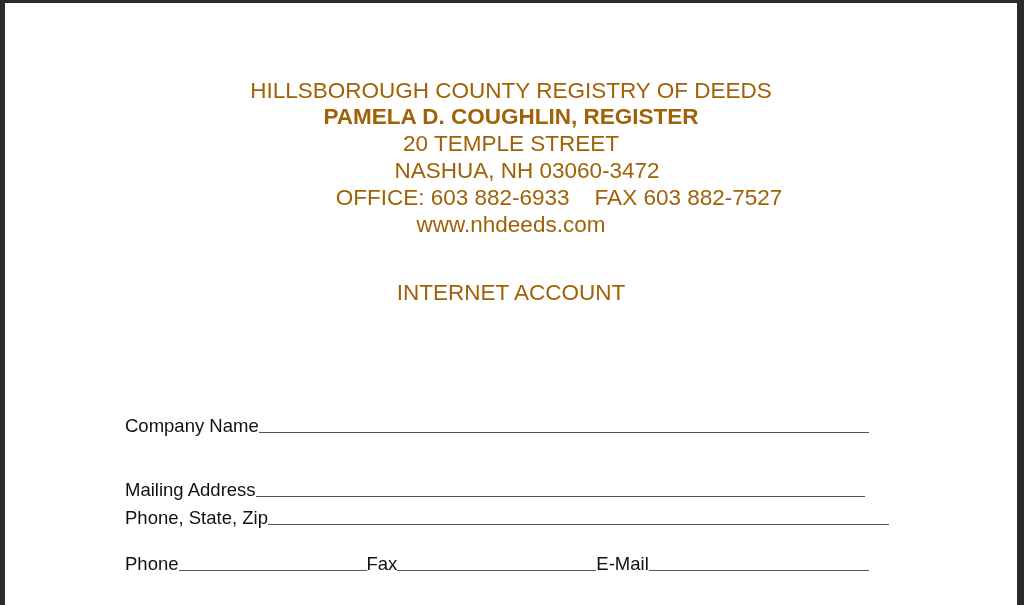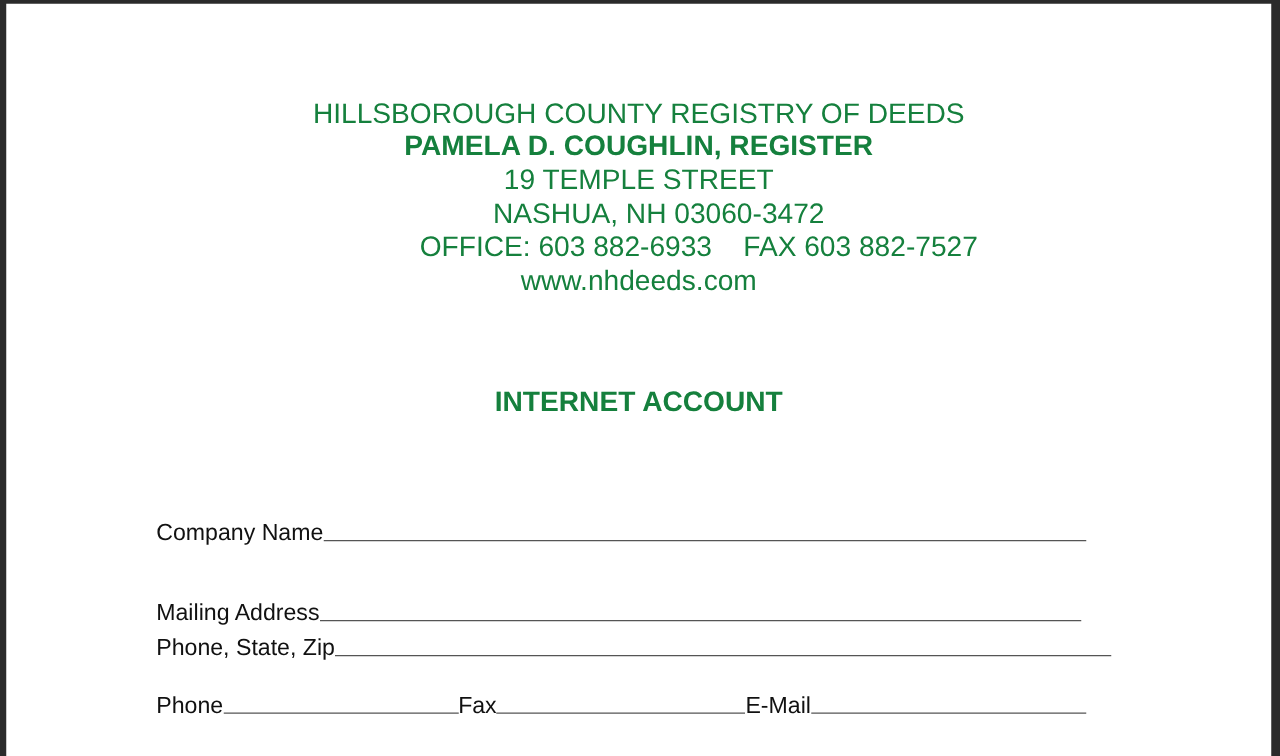--- a/index.html
+++ b/index.html
@@ -7,46 +7,46 @@
     width:1024px; height:605px; overflow:hidden;
     background:#2b2b2b; position:relative;
     font-family:"Liberation Sans", sans-serif;
   }
   .page {
     position:absolute; left:5px; top:3px; width:1012px; height:602px;
     background:#ffffff;
   }
   .hdr {
     position:absolute; left:0; width:1012px; text-align:center;
-    color:#15803d; font-size:22.5px; line-height:27px; white-space:nowrap;
+    color:#a16207; font-size:22.5px; line-height:27px; white-space:nowrap;
   }
   .bold { font-weight:bold; }
   .field {
     position:absolute; height:26px; display:flex; align-items:flex-end;
     font-size:18.5px; color:#111; white-space:nowrap;justify-content:flex-end;
   }
   .line {
     display:inline-block; border-bottom:1.4px solid #555; height:18px;
     margin-bottom:4px;
   }
   .lbl { line-height:22px; }
 </style>
 </head>
 <body>
 
 <div class="page">
 
   <div class="hdr" style="top:74px;">HILLSBOROUGH COUNTY REGISTRY OF DEEDS</div>
   <div class="hdr bold" style="top:100px;">PAMELA D. COUGHLIN, REGISTER</div>
-  <div class="hdr" style="top:127px;">19 TEMPLE STREET</div>
+  <div class="hdr" style="top:127px;">20 TEMPLE STREET</div>
   <div class="hdr" style="top:154px;padding-left:16px;">NASHUA, NH 03060-3472</div>
   <div class="hdr" style="top:181px; white-space:pre;padding-left:48px;">OFFICE: 603 882-6933    FAX 603 882-7527</div>
   <div class="hdr" style="top:208px;">www.nhdeeds.com</div>
 
-  <div class="hdr" style="top:305px;font-weight:bold;">INTERNET ACCOUNT</div>
+  <div class="hdr" style="top:276px;">INTERNET ACCOUNT</div>
 
   <div class="field" style="left:120px; top:408px;">
     <span class="lbl">Company Name</span>
     <span class="line" style="width:610px;"></span>
   </div>
 
   <div class="field" style="left:120px; top:472px;">
     <span class="lbl">Mailing Address</span>
     <span class="line" style="width:609px;"></span>
   </div>

